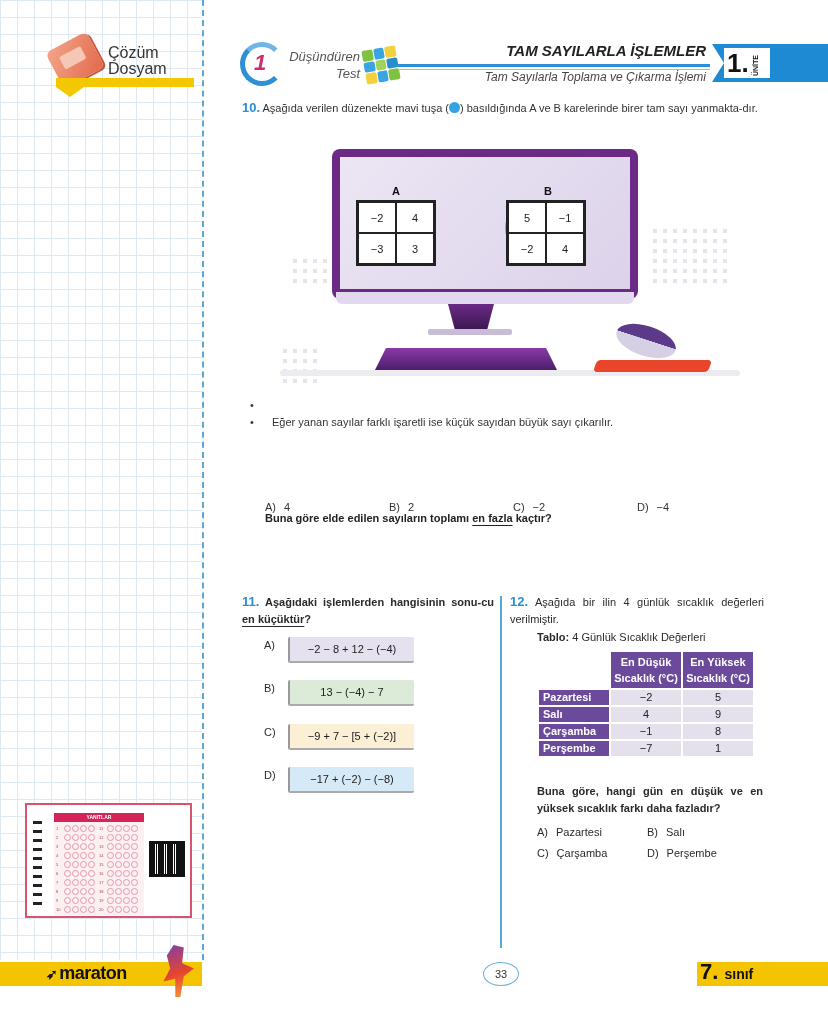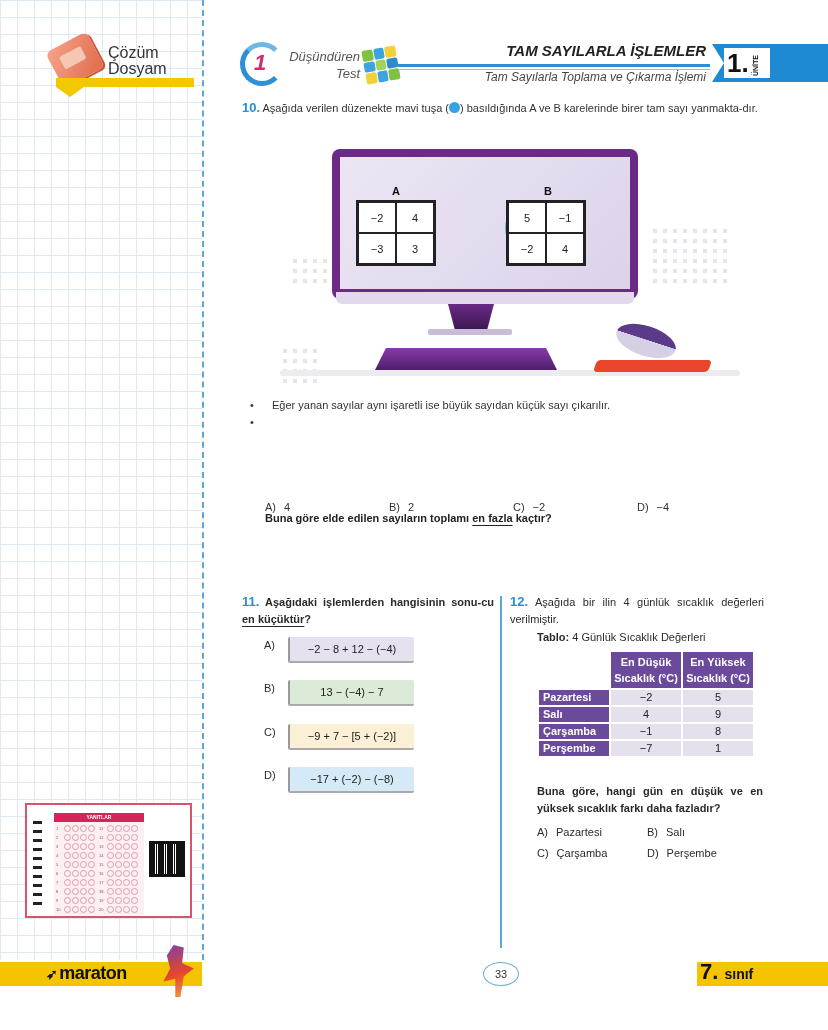--- a/index.html
+++ b/index.html
@@ -210,24 +210,24 @@
   <div class="stand-base"></div>
   <div class="shadow-bar"></div>
   <div class="keyboard"></div>
   <div class="mousepad"></div>
   <div class="mouse"></div>
 </div>
 
 <div class="q10-rules txt">
   <div class="rule">
       <span class="bullet">•</span>
-      <span>Eğer yanan sayılar aynı işaretli ise büyük sayıdan küçük sayı çıkarılır.</span>
     </div>
   <div class="rule">
       <span class="bullet">•</span>
+      <span>Eğer yanan sayılar farklı işaretli ise küçük sayıdan büyük sayı çıkarılır.</span>
     </div>
 </div>
 
 <div class="q10-ask">
   <span>Buna göre elde edilen sayıların toplamı </span><span class="u">en fazla</span><span> kaçtır?</span>
 </div>
 <div class="opts4">
   <div><span class="l">A)</span><span>4</span></div>
   <div><span class="l">B)</span><span>2</span></div>
   <div><span class="l">C)</span><span>−2</span></div>

